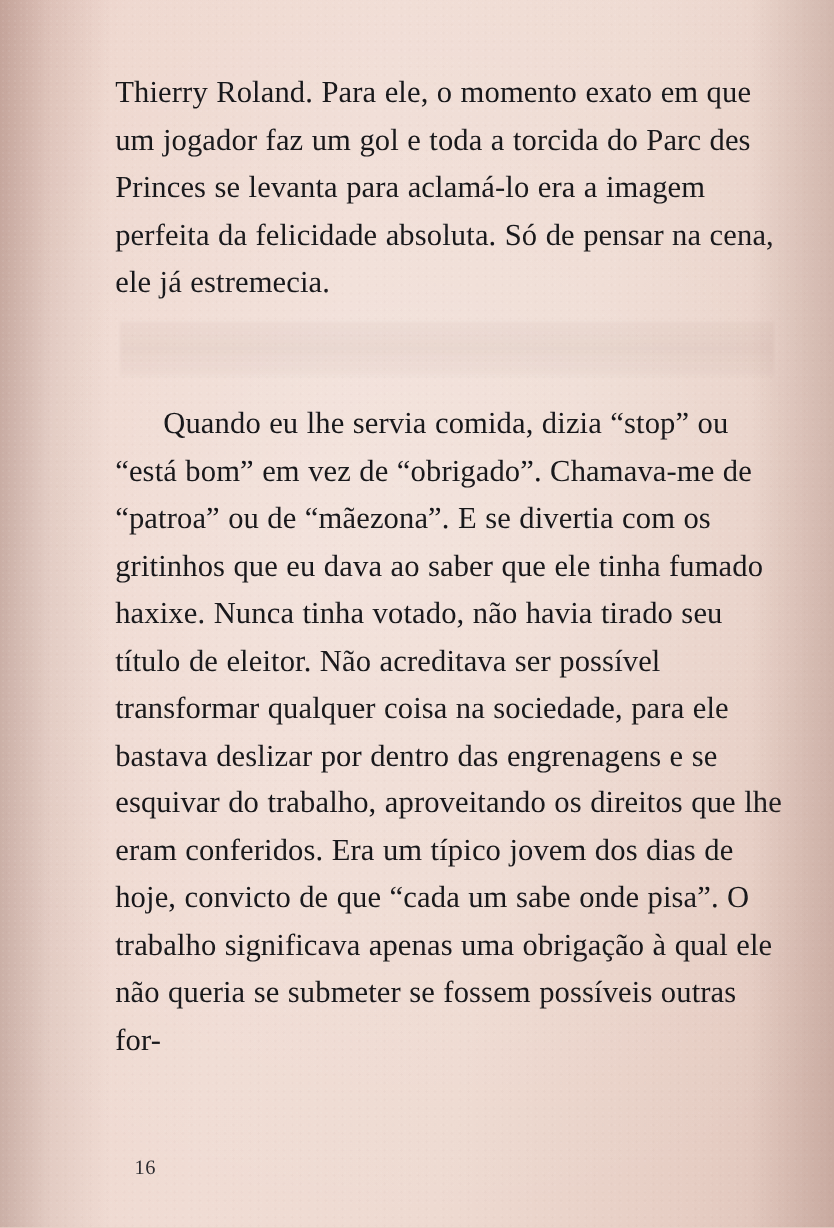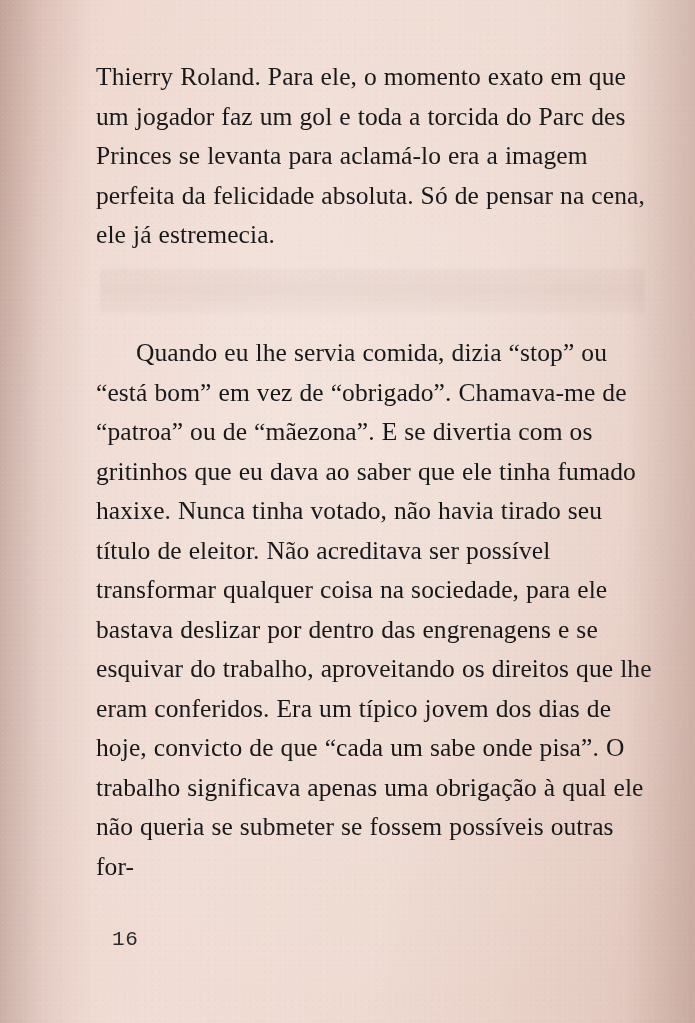--- a/index.html
+++ b/index.html
@@ -62,25 +62,25 @@
     top: 333px;
   }
   .para-body .indent {
     display: inline-block;
     width: 40px;
   }
 
   .page-number {
     position: absolute;
     left: 112px;
-    top: 928px;
-    font-size: 21px;
+    top: 963px;
+    font-size: 17px;
     color: #2a2a2e;
     letter-spacing: 0.6px;
-    font-family: Liberation Mono, monospace;
+    font-family: Liberation Serif, serif;
   }
 
   
   .ghost {
     position: absolute;
     left: 100px;
     top: 268px;
     width: 545px;
     height: 46px;
     background: linear-gradient(to bottom, rgba(120,80,70,0.05), rgba(120,80,70,0.08), rgba(120,80,70,0.03));

